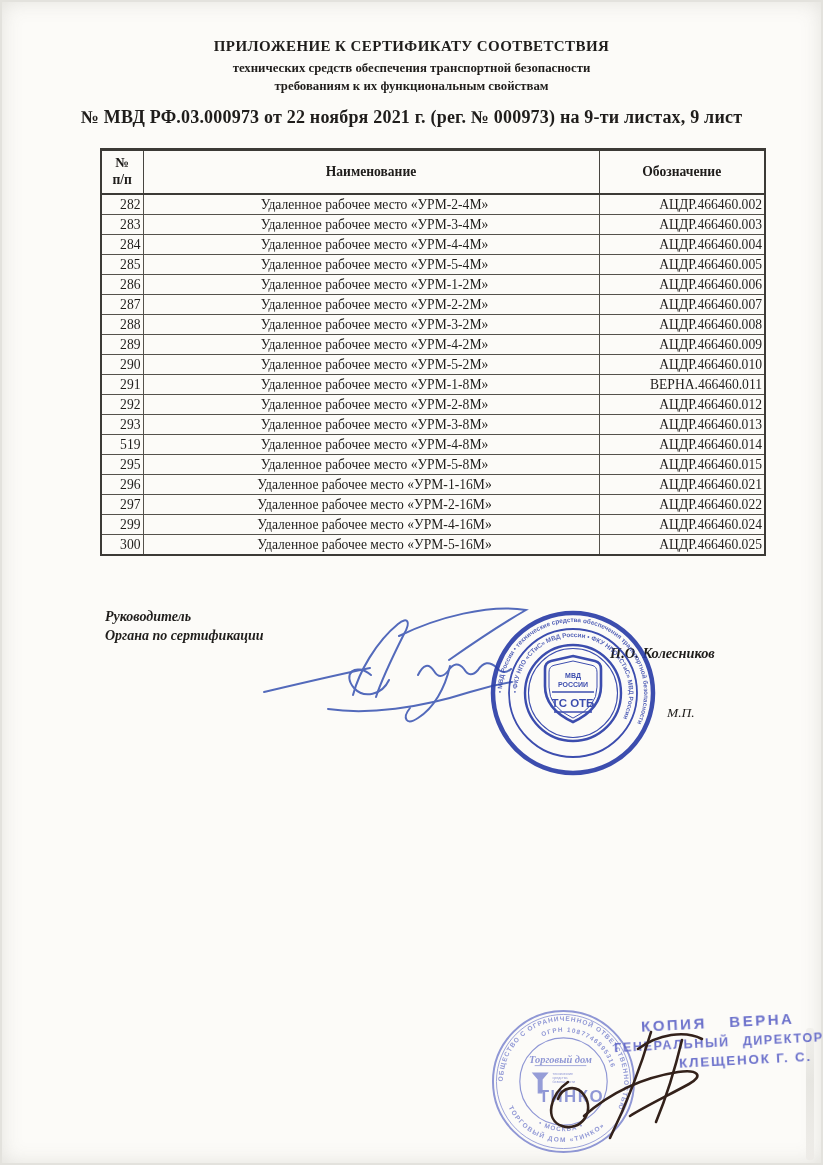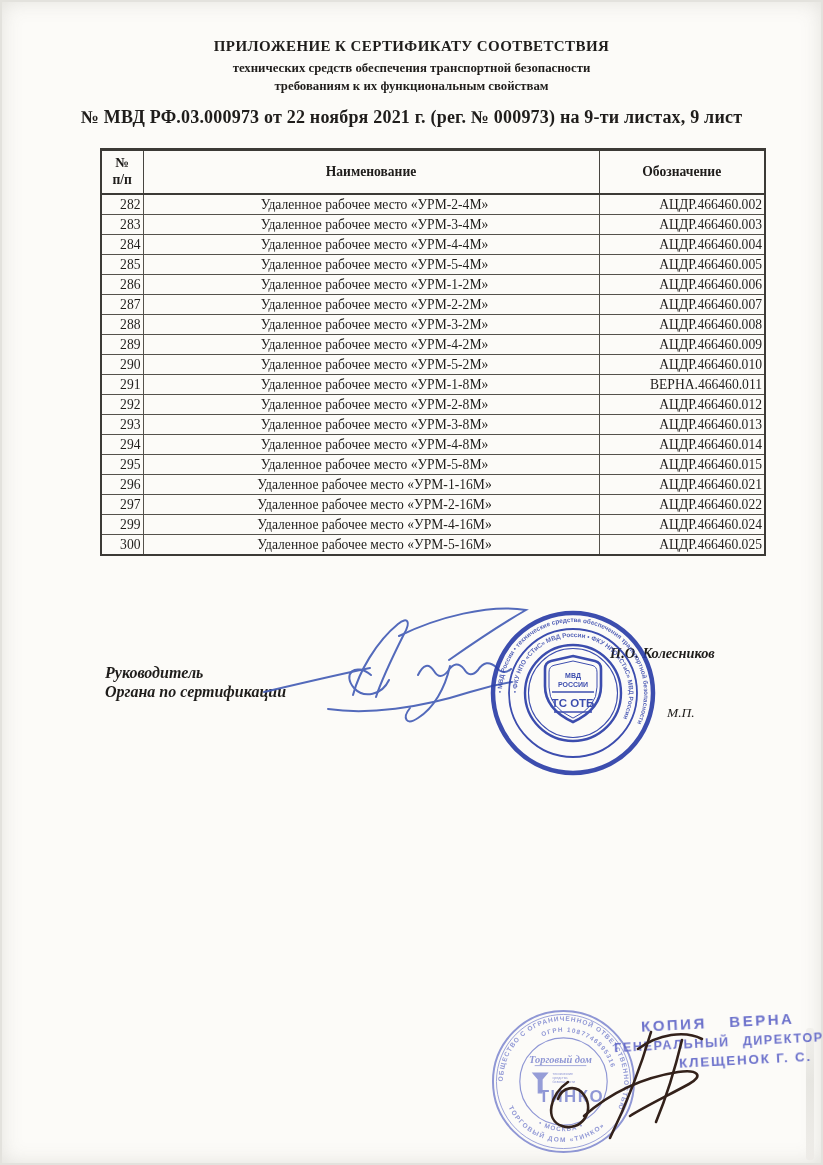--- a/index.html
+++ b/index.html
@@ -39,22 +39,22 @@
     border:1px solid #55524c;
     height:19px;padding:0 2px;vertical-align:middle;
     white-space:nowrap;overflow:hidden;
   }
   table.doc td:first-child{text-align:right;border-left:2px solid #3c3a36;}
   table.doc td.name{padding-left:9px;text-align:center;}
   table.doc td.code{padding-left:10px;text-align:right;border-right:2px solid #3c3a36;}
   table.doc tr:last-child td{border-bottom:2px solid #3c3a36;}
   
   .role{
-    position:absolute;left:105px;top:663px;
-    font-weight:bold;font-style:italic;font-size:16px;line-height:19px;
+    position:absolute;left:105px;top:607px;
+    font-weight:bold;font-style:italic;font-size:14px;line-height:19px;
   }
   .signer{
     position:absolute;left:610px;top:645px;
     font-weight:bold;font-style:italic;font-size:14.4px;z-index:2;
   }
   .mp{
     position:absolute;left:667px;top:705px;
     font-style:italic;font-size:13.5px;z-index:2;
   }
   .sig-blue{position:absolute;left:258px;top:596px;width:430px;height:140px;z-index:1;}
@@ -171,21 +171,21 @@
       <td class="code">АЦДР.466460.012</td>
     </tr>
 
     <tr>
       <td>293</td>
       <td class="name">Удаленное рабочее место «УРМ-3-8М»</td>
       <td class="code">АЦДР.466460.013</td>
     </tr>
 
     <tr>
-      <td>294</td>
+      <td>519</td>
       <td class="name">Удаленное рабочее место «УРМ-4-8М»</td>
       <td class="code">АЦДР.466460.014</td>
     </tr>
 
     <tr>
       <td>295</td>
       <td class="name">Удаленное рабочее место «УРМ-5-8М»</td>
       <td class="code">АЦДР.466460.015</td>
     </tr>
 

